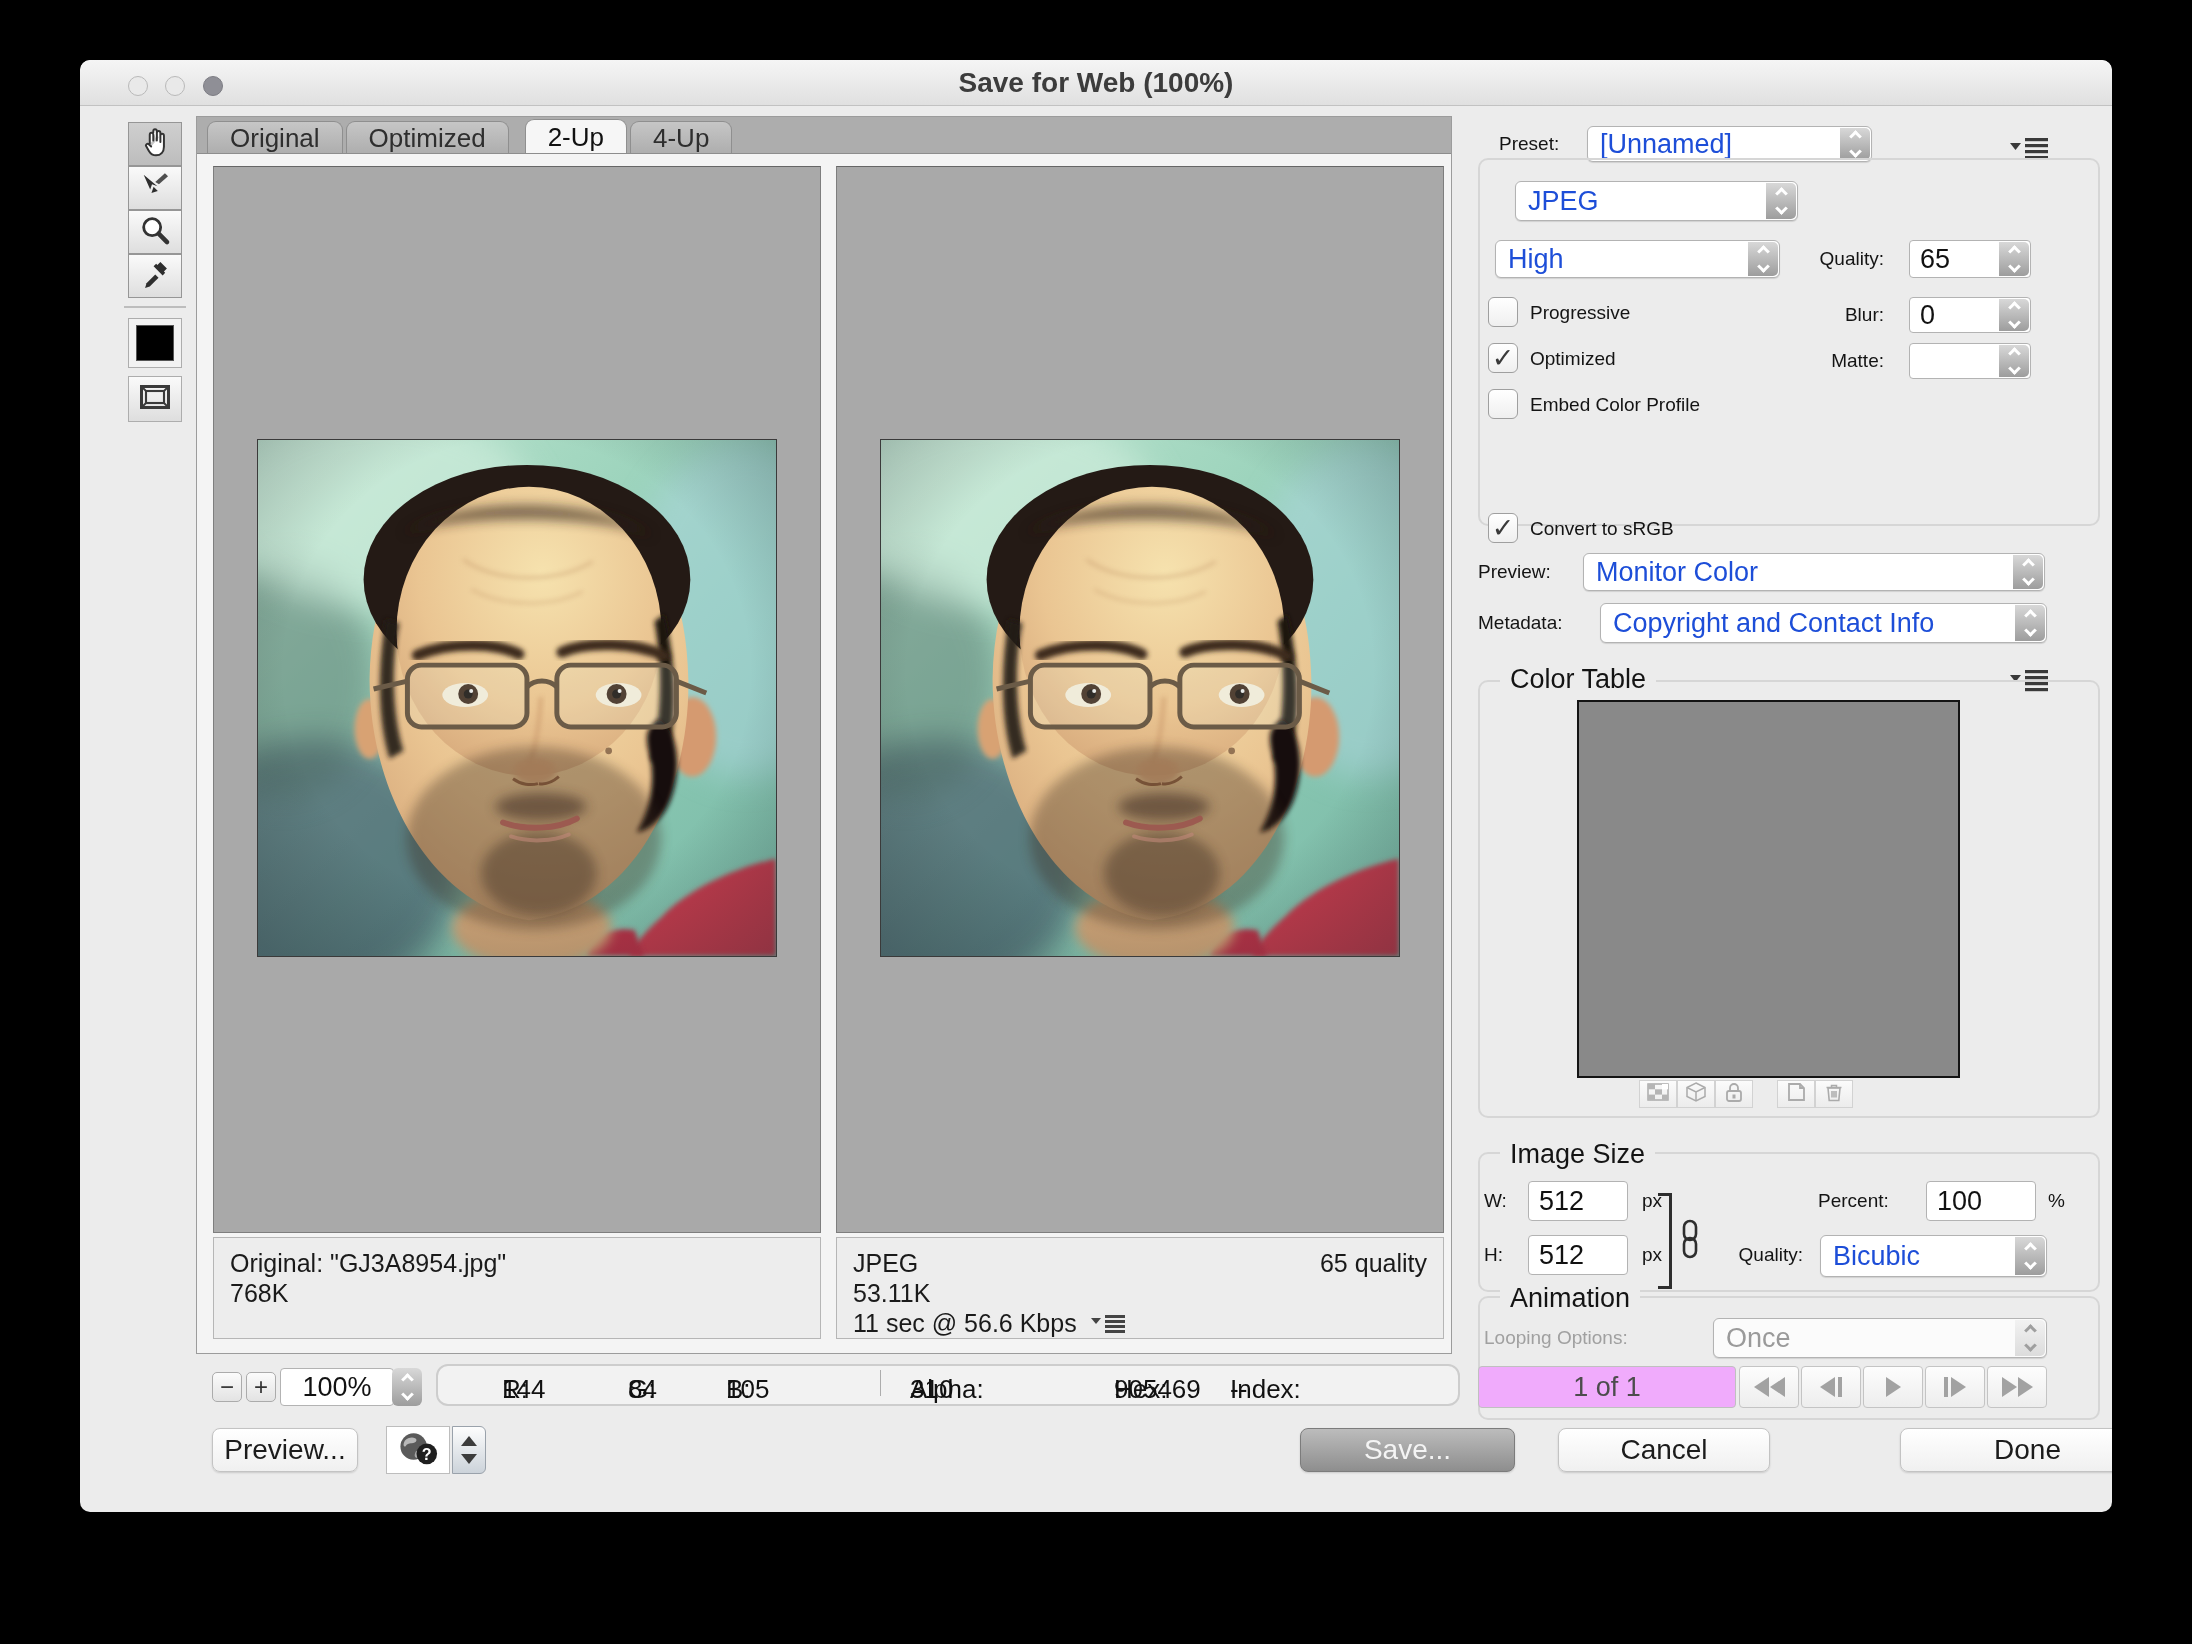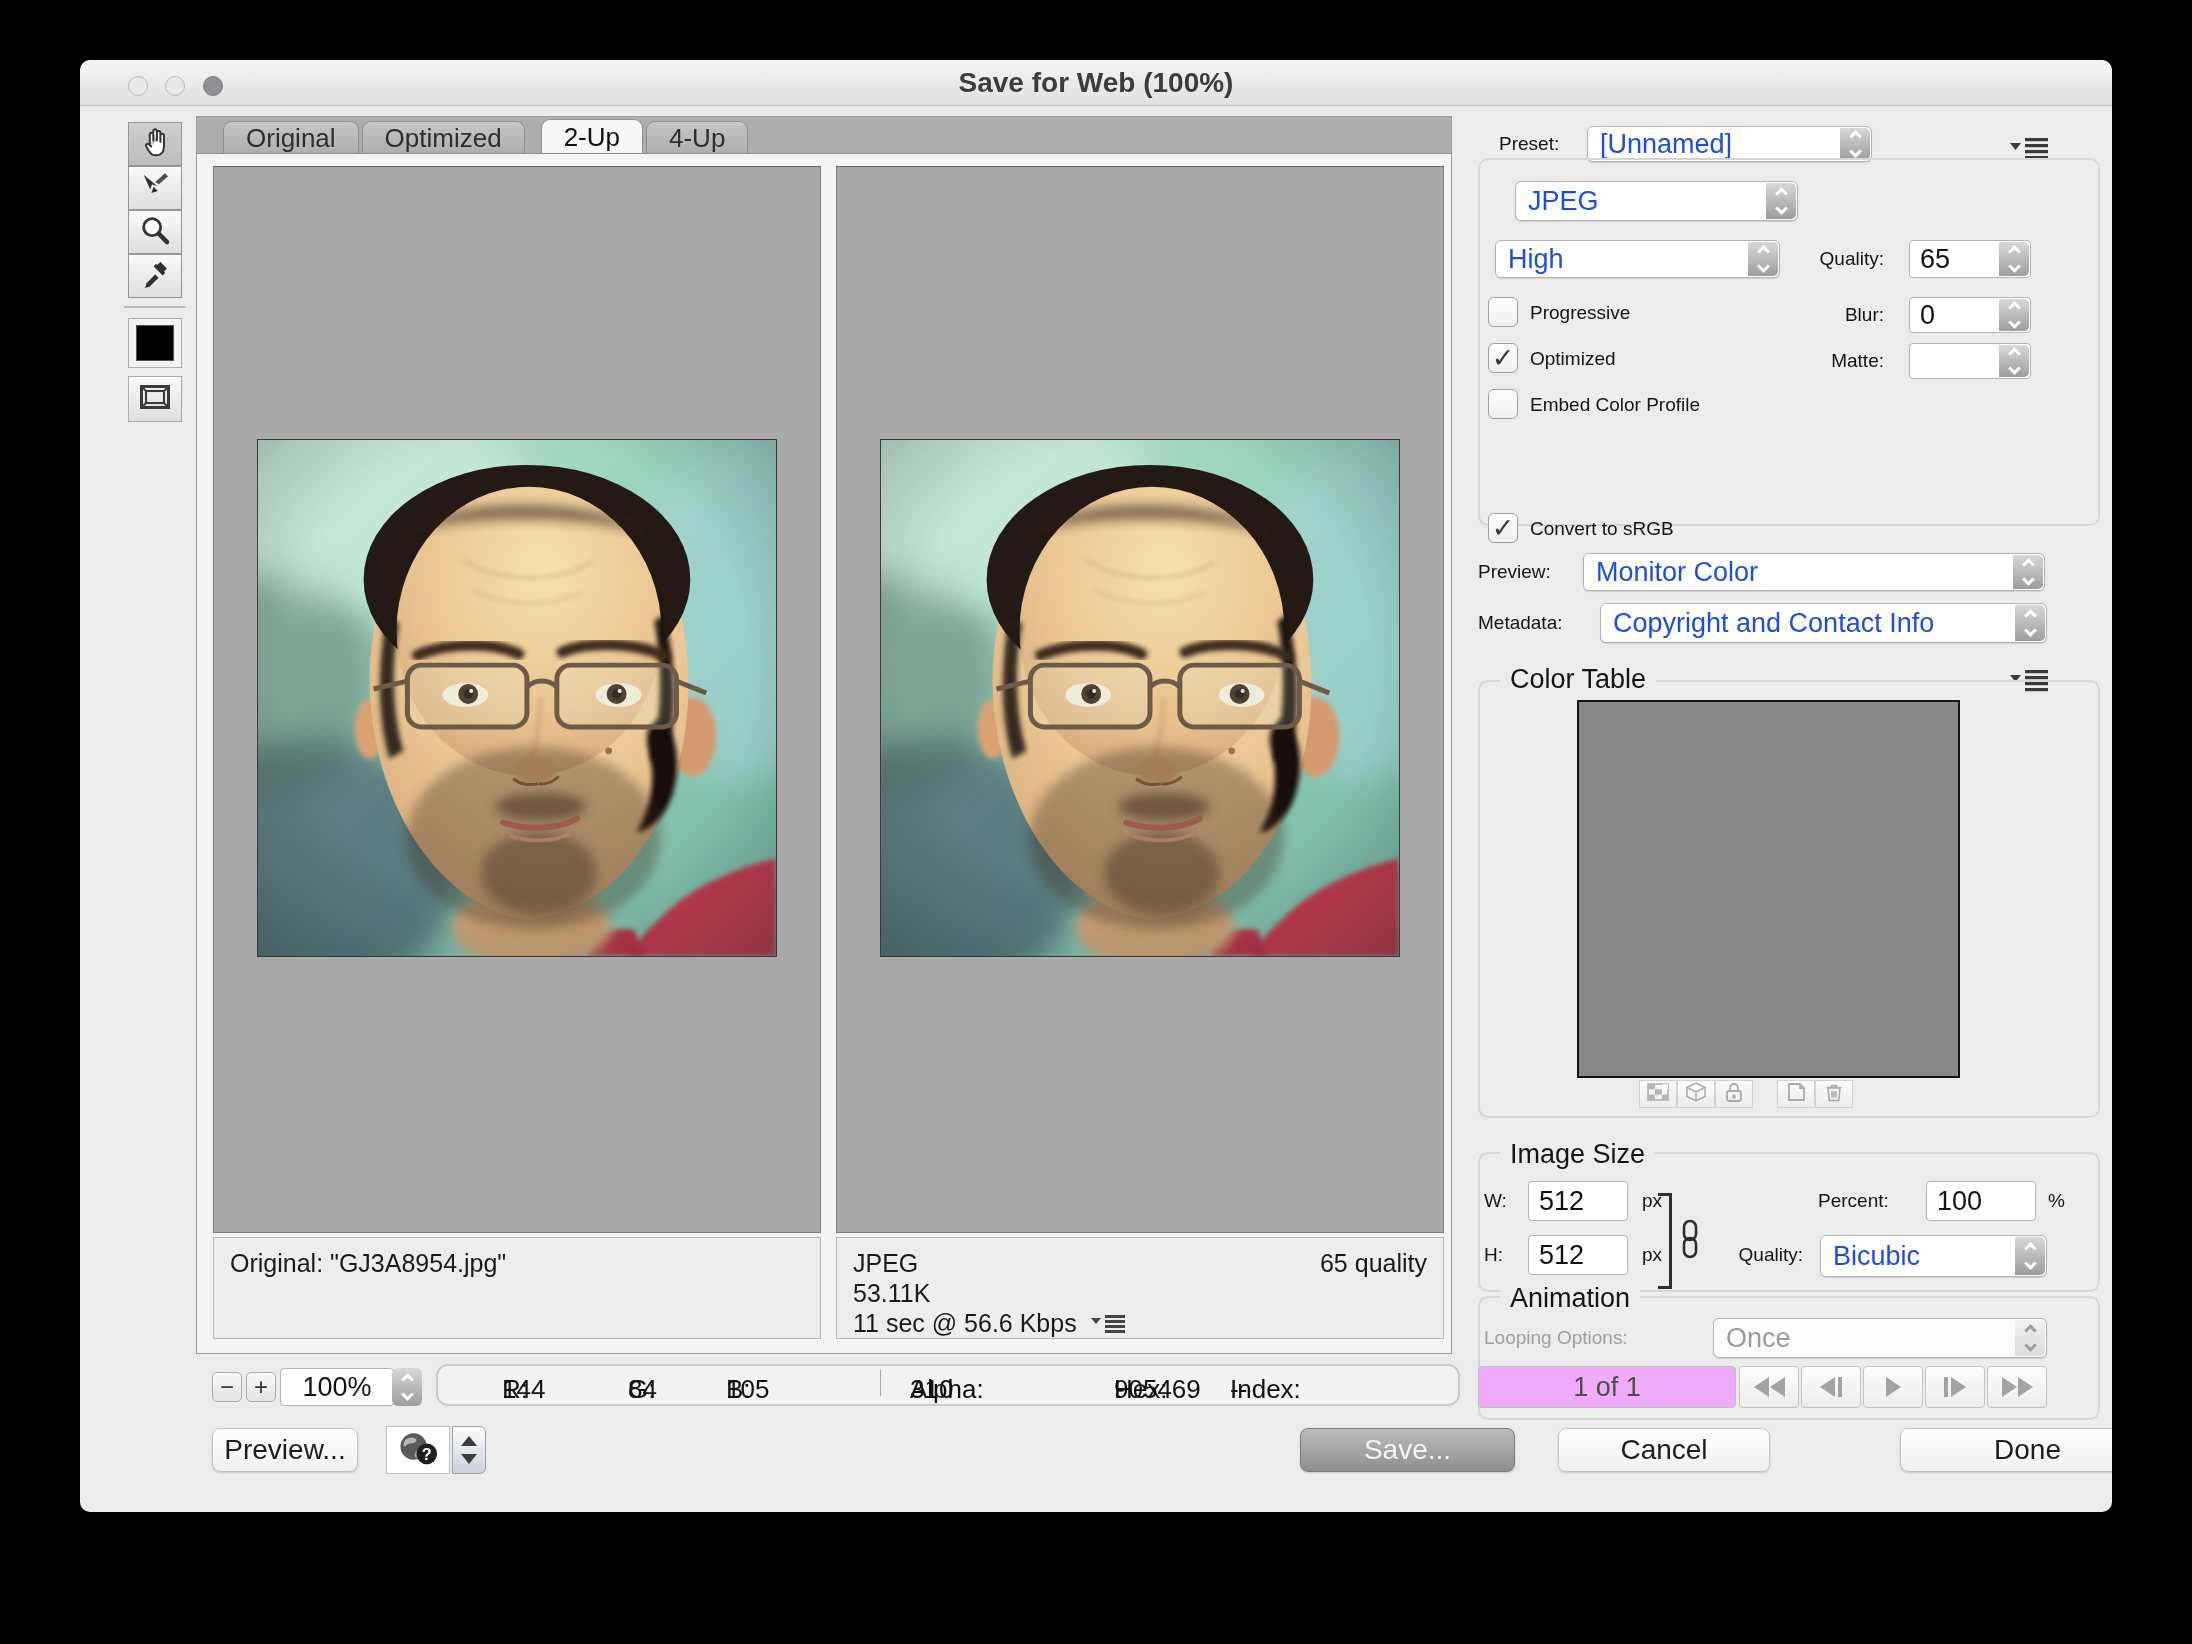--- a/index.html
+++ b/index.html
@@ -31,21 +31,21 @@
                background:#f2f2f2; border:1px solid #adadad; display:flex; align-items:center; justify-content:center; }
   .swatch-inner { width:38px; height:36px; background:#000; border:1px solid #555; }
   .slicesbtn { position:absolute; left:48px; top:316px; width:54px; height:46px;
                background:linear-gradient(#fafafa,#dedede); border:1px solid #adadad;
                display:flex; align-items:center; justify-content:center; }
 
   
   .preview-region { position:absolute; left:116px; top:56px; width:1256px; height:1238px;
                     background:#f4f4f4; border:1px solid #9c9c9c; }
   .tabstrip { position:absolute; left:0; top:0; right:0; height:37px;
-              background:#adadad; border-bottom:1px solid #8d8d8d; display:flex; align-items:flex-end; padding-left:26px; }
+              background:#adadad; border-bottom:1px solid #8d8d8d; display:flex; align-items:flex-end; padding-left:10px; }
   .tab { height:32px; line-height:32px; padding:0 22px; margin-right:3px;
          background:linear-gradient(#c6c6c6,#aeaeae); border:1px solid #8f8f8f; border-bottom:none;
          border-radius:9px 9px 0 0; font-size:26px; color:#2e2e2e; }
   .tab.gap { margin-left:13px; }
   .tab.active { background:#f6f6f6; color:#111; height:34px; line-height:34px; }
 
   .pane { position:absolute; top:49px; width:608px; height:1173px; display:flex; flex-direction:column; }
   .pane.p1 { left:16px; } .pane.p2 { left:639px; }
   .canvas { flex:1; position:relative; background:#a9a9a9; border:1px solid #7e7e7e; border-top-color:#666; overflow:hidden; }
   .photo { position:absolute; left:50%; transform:translateX(-50%); top:272px;
@@ -265,20 +265,21 @@
 <ellipse cx="282" cy="435" rx="58" ry="42" fill="#34251a" opacity="0.4" filter="url(#p0b2)"></ellipse>
 <ellipse cx="284" cy="368" rx="46" ry="14" fill="#3c2c22" opacity="0.55" filter="url(#p0b2)"></ellipse>
 <path d="M246 384 C268 392 300 391 320 380" stroke="#9c5a50" stroke-width="6" stroke-linecap="round" fill="none"></path>
 <path d="M254 398 C272 404 296 403 312 396" stroke="#c2897a" stroke-width="4" stroke-linecap="round" fill="none" opacity="0.6"></path>
 <circle cx="352" cy="312" r="3.4" fill="#6e4f38" opacity="0.7"></circle>
 <rect width="520" height="518" fill="url(#p0vig)"></rect>
 </svg></div>
       </div>
       <div class="infobar">
         <div>Original: "GJ3A8954.jpg"</div>
+        <div>768K</div>
       </div>
     </div>
 
     <div class="pane p2">
       <div class="canvas">
         <div class="photo"><svg viewBox="0 0 520 518" width="518" height="516">
 <defs>
  <linearGradient id="p1bg" x1="0" y1="0" x2="1" y2="1">
   <stop offset="0" stop-color="#c3e7d3"></stop>
                     <stop offset="0.3" stop-color="#a5d8c1"></stop>

